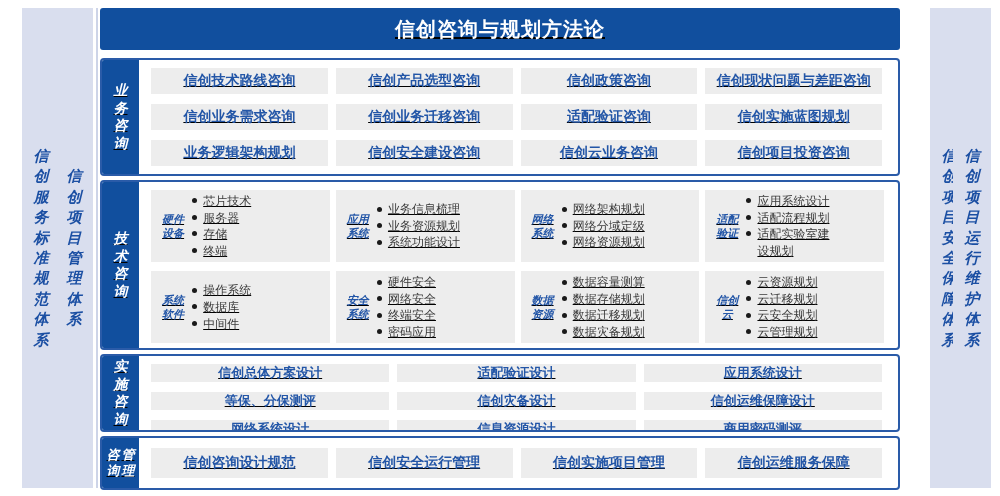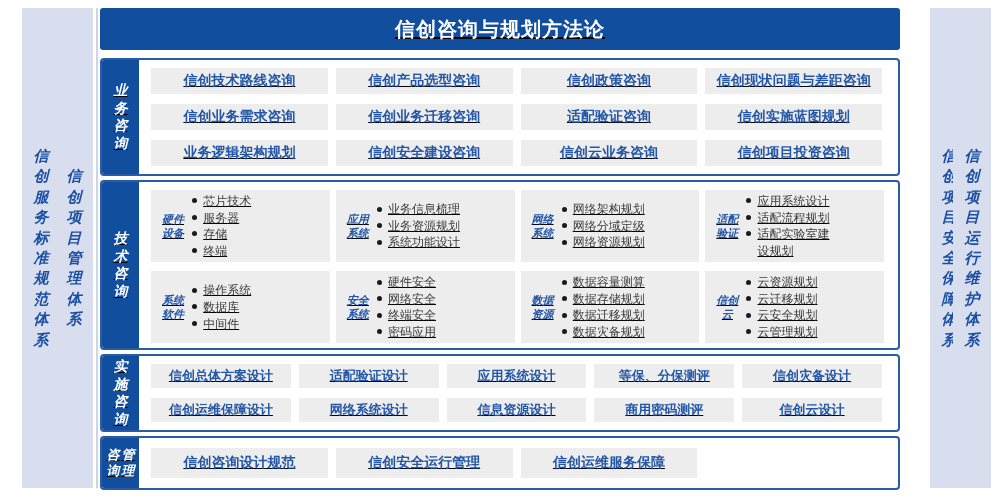--- a/index.html
+++ b/index.html
@@ -45,21 +45,21 @@
 
   .sec-label{flex:none;width:37px;background:var(--accent);
              display:flex;align-items:center;justify-content:center;gap:2px;}
   .sec-label .vtext{color:#fff;font-size:14px;line-height:1.25;}
 
   .sec-content{flex:1;display:grid;}
   .grid-business{grid-template-columns:repeat(4,1fr);grid-template-rows:repeat(3,1fr);
                  gap:10px 8px;padding:8px 16px 8px 12px;}
   .grid-tech{grid-template-columns:repeat(4,1fr);grid-template-rows:repeat(2,1fr);
              gap:9px 6px;padding:8px 14px 8px 12px;}
-  .grid-impl{grid-template-columns:repeat(5,1fr);grid-template-rows:repeat(2,1fr);
+  .grid-impl{grid-template-columns:repeat(3,1fr);grid-template-rows:repeat(2,1fr);
              gap:10px 8px;padding:8px 16px 8px 12px;}
   .grid-mgmt{grid-template-columns:repeat(4,1fr);grid-template-rows:1fr;
              gap:10px 8px;padding:10px 16px 10px 12px;}
 
   .item{background:var(--item-bg);display:flex;align-items:center;justify-content:center;
         color:var(--item-text);font-weight:bold;font-size:14px;white-space:nowrap;}
   .grid-impl .item{font-size:13px;}
 
   .block{background:var(--item-bg);display:flex;align-items:center;
          padding:3px 4px 3px 10px;gap:6px;}
@@ -211,18 +211,19 @@
     </section>
 
     <section class="sec sec-mgmt">
       <div class="sec-label">
         <span class="vtext" style="font-size:13px;">咨询</span>
         <span class="vtext" style="font-size:13px;">管理</span>
       </div>
       <div class="sec-content grid-mgmt" id="grid-mgmt">
           <div class="item">信创咨询设计规范</div>
           <div class="item">信创安全运行管理</div>
+          <div class="item">信创实施项目管理</div>
           <div class="item">信创运维服务保障</div>
         </div>
     </section>
 
   </div>
 </div>
 
 </body></html>

